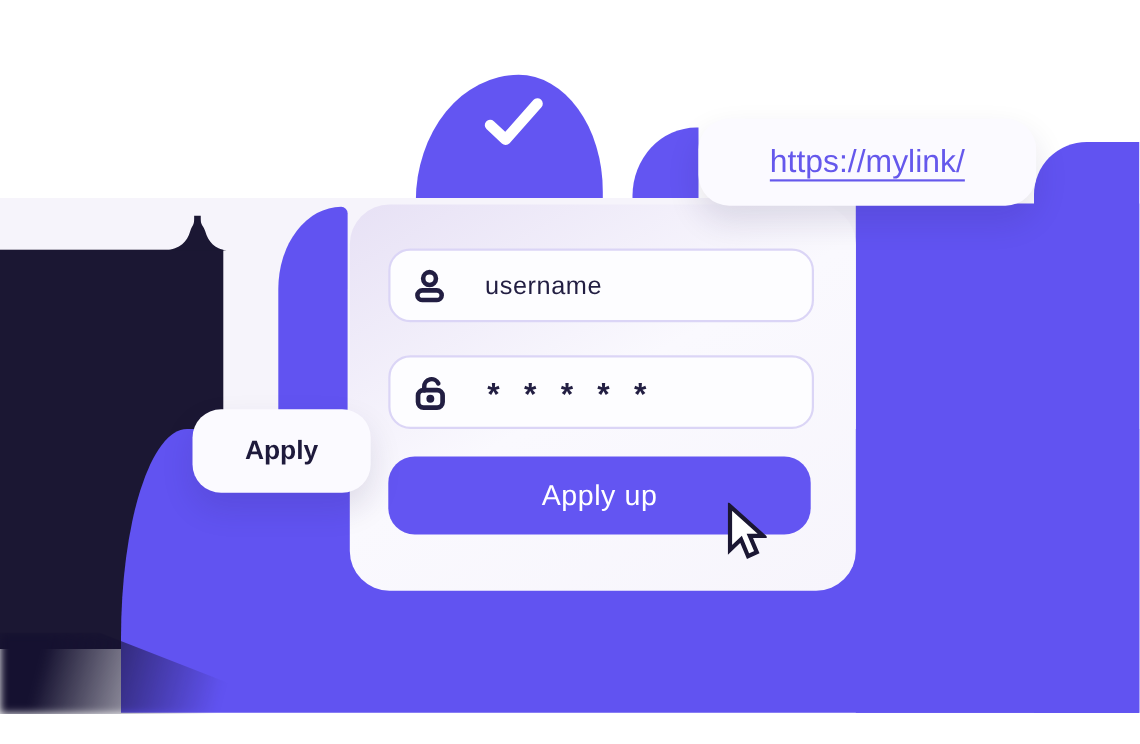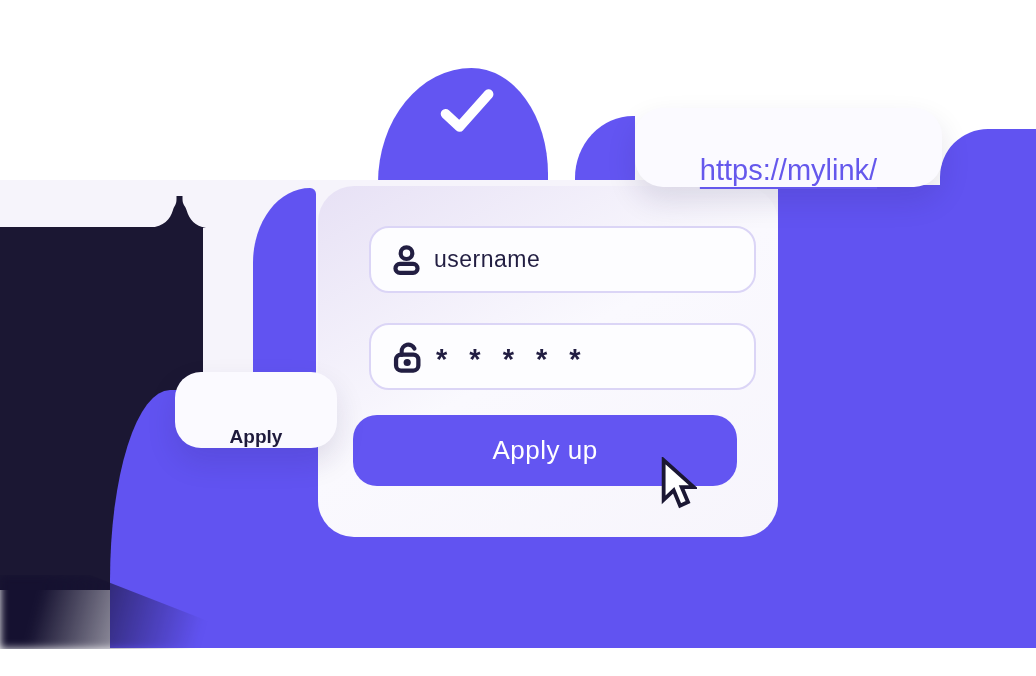--- a/index.html
+++ b/index.html
@@ -27,39 +27,39 @@
     border-top-left-radius:60px 190px;z-index:4;}
   .shadow-wedge{left:0;top:575px;width:280px;height:74px;z-index:5;
     background:linear-gradient(105deg,#151130 15%,rgba(21,17,48,0) 72%);
     clip-path:polygon(0 0,90px 0,280px 100%,0 100%);filter:blur(4px);}
 
   
   .card{left:318px;top:186px;width:460px;height:351px;border-radius:36px;z-index:6;
     background:linear-gradient(150deg,#E7E1F5 0%,#FAF9FE 48%,#F7F5FC 100%);}
   .field{position:absolute;left:35px;width:387px;height:67px;border-radius:20px;
     background:#FDFDFF;border:2px solid #DBD5F6;box-sizing:border-box;
-    display:flex;align-items:center;gap:12px;padding:0 0 0 20px;margin-left:16px;}
+    display:flex;align-items:center;gap:35px;padding:0 0 0 20px;}
   .field-username{top:40px;}
   .field-password{top:137px;}
   .field-text{font-size:23px;font-weight:500;color:#221E42;letter-spacing:.5px;}
   .masked{font-size:29px;font-weight:700;letter-spacing:7px;color:#221E42;
     transform:translateY(3px);}
   .signup-btn{position:absolute;left:35px;top:229px;width:384px;height:71px;
     border-radius:24px;background:#6355F2;border:none;display:flex;
     align-items:center;justify-content:center;cursor:pointer;}
   .signup-btn span{color:#ffffff;font-size:26px;font-weight:500;letter-spacing:.5px;}
 
   
-  .pill{background:#FBFAFF;display:flex;align-items:flex-end;justify-content:center;
+  .pill{background:#FBFAFF;display:flex;align-items:center;justify-content:center;
     box-shadow:0 14px 30px rgba(30,24,70,0.12);}
   .link-pill{left:635px;top:108px;width:307px;height:79px;border-radius:28px;z-index:7;}
   .link-pill a{color:#6558EC;font-size:29px;font-weight:500;text-decoration:underline;
     text-decoration-thickness:2px;text-underline-offset:7px;}
   .apply-pill{left:175px;top:372px;width:162px;height:76px;border-radius:26px;z-index:7;}
-  .apply-pill span{color:#1E1A3C;font-size:19px;font-weight:600;}
+  .apply-pill span{color:#1E1A3C;font-size:24px;font-weight:600;}
 
   .cursor{left:661px;top:457px;z-index:8;}
 </style>
 </head>
 <body>
 
 <div class="scene">
 
   <div class="abs mound-check">
     <svg width="56" height="46" viewBox="0 0 60 48">

